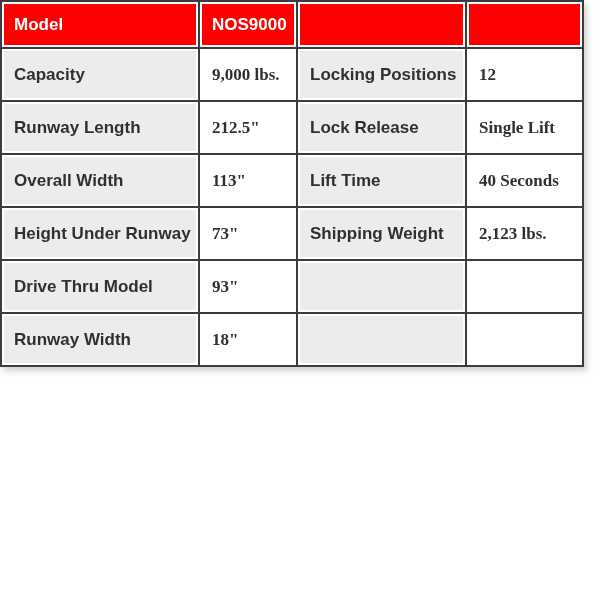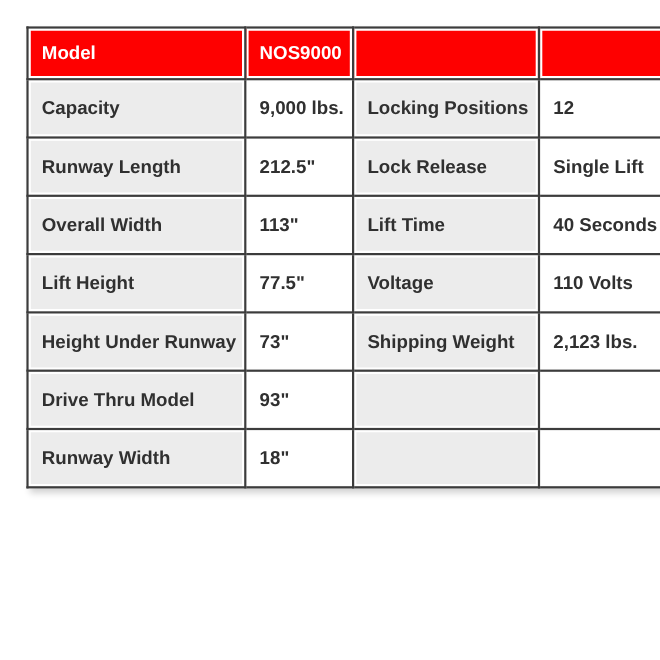--- a/index.html
+++ b/index.html
@@ -4,21 +4,21 @@
 <style>
   html, body {
     margin: 0;
     padding: 0;
     width: 600px;
     height: 600px;
     background: #ffffff;
     font-family: "Liberation Sans", sans-serif;
   }
   .page {
-    padding: 24px;
+    padding: 0;
   }
   table.spec-table {
     border-collapse: collapse;
     table-layout: fixed;
     width: 582px;
     box-shadow: 3px 4px 6px rgba(0,0,0,0.18);
   }
   .spec-table th,
   .spec-table td {
     border: 2px solid var(--border, #3c3c3c);
@@ -41,20 +41,21 @@
   .spec-table td {
     height: 51px;
     margin-top: 44px;
   }
   .spec-table td.label {
     background: var(--label-bg, #ececec);
     box-shadow: inset 0 0 0 2px #ffffff;
   }
   .spec-table td.value {
     background: var(--value-bg, #ffffff);
+    font-family: Liberation Serif, serif;
   }
   .spec-table td.highlight {
     background: var(--highlight-bg, #f5f0bd);
     box-shadow: inset 0 0 0 2px #ffffff;
   }
 </style>
 </head>
 <body>
 
 <div class="page">
@@ -86,26 +87,20 @@
         <td class="label">Lock Release</td>
         <td class="value">Single Lift</td>
       </tr>
       <tr>
         <td class="label">Overall Width</td>
         <td class="value">113"</td>
         <td class="label">Lift Time</td>
         <td class="value">40 Seconds</td>
       </tr>
       <tr>
-        <td class="label">Lift Height</td>
-        <td class="value">77.5"</td>
-        <td class="label">Voltage</td>
-        <td class="value">110 Volts</td>
-      </tr>
-      <tr>
         <td class="label">Height Under Runway</td>
         <td class="value">73"</td>
         <td class="label">Shipping Weight</td>
         <td class="value">2,123 lbs.</td>
       </tr>
       <tr>
         <td class="label">Drive Thru Model</td>
         <td class="value">93"</td>
         <td class="label"></td>
         <td class="value"></td>

